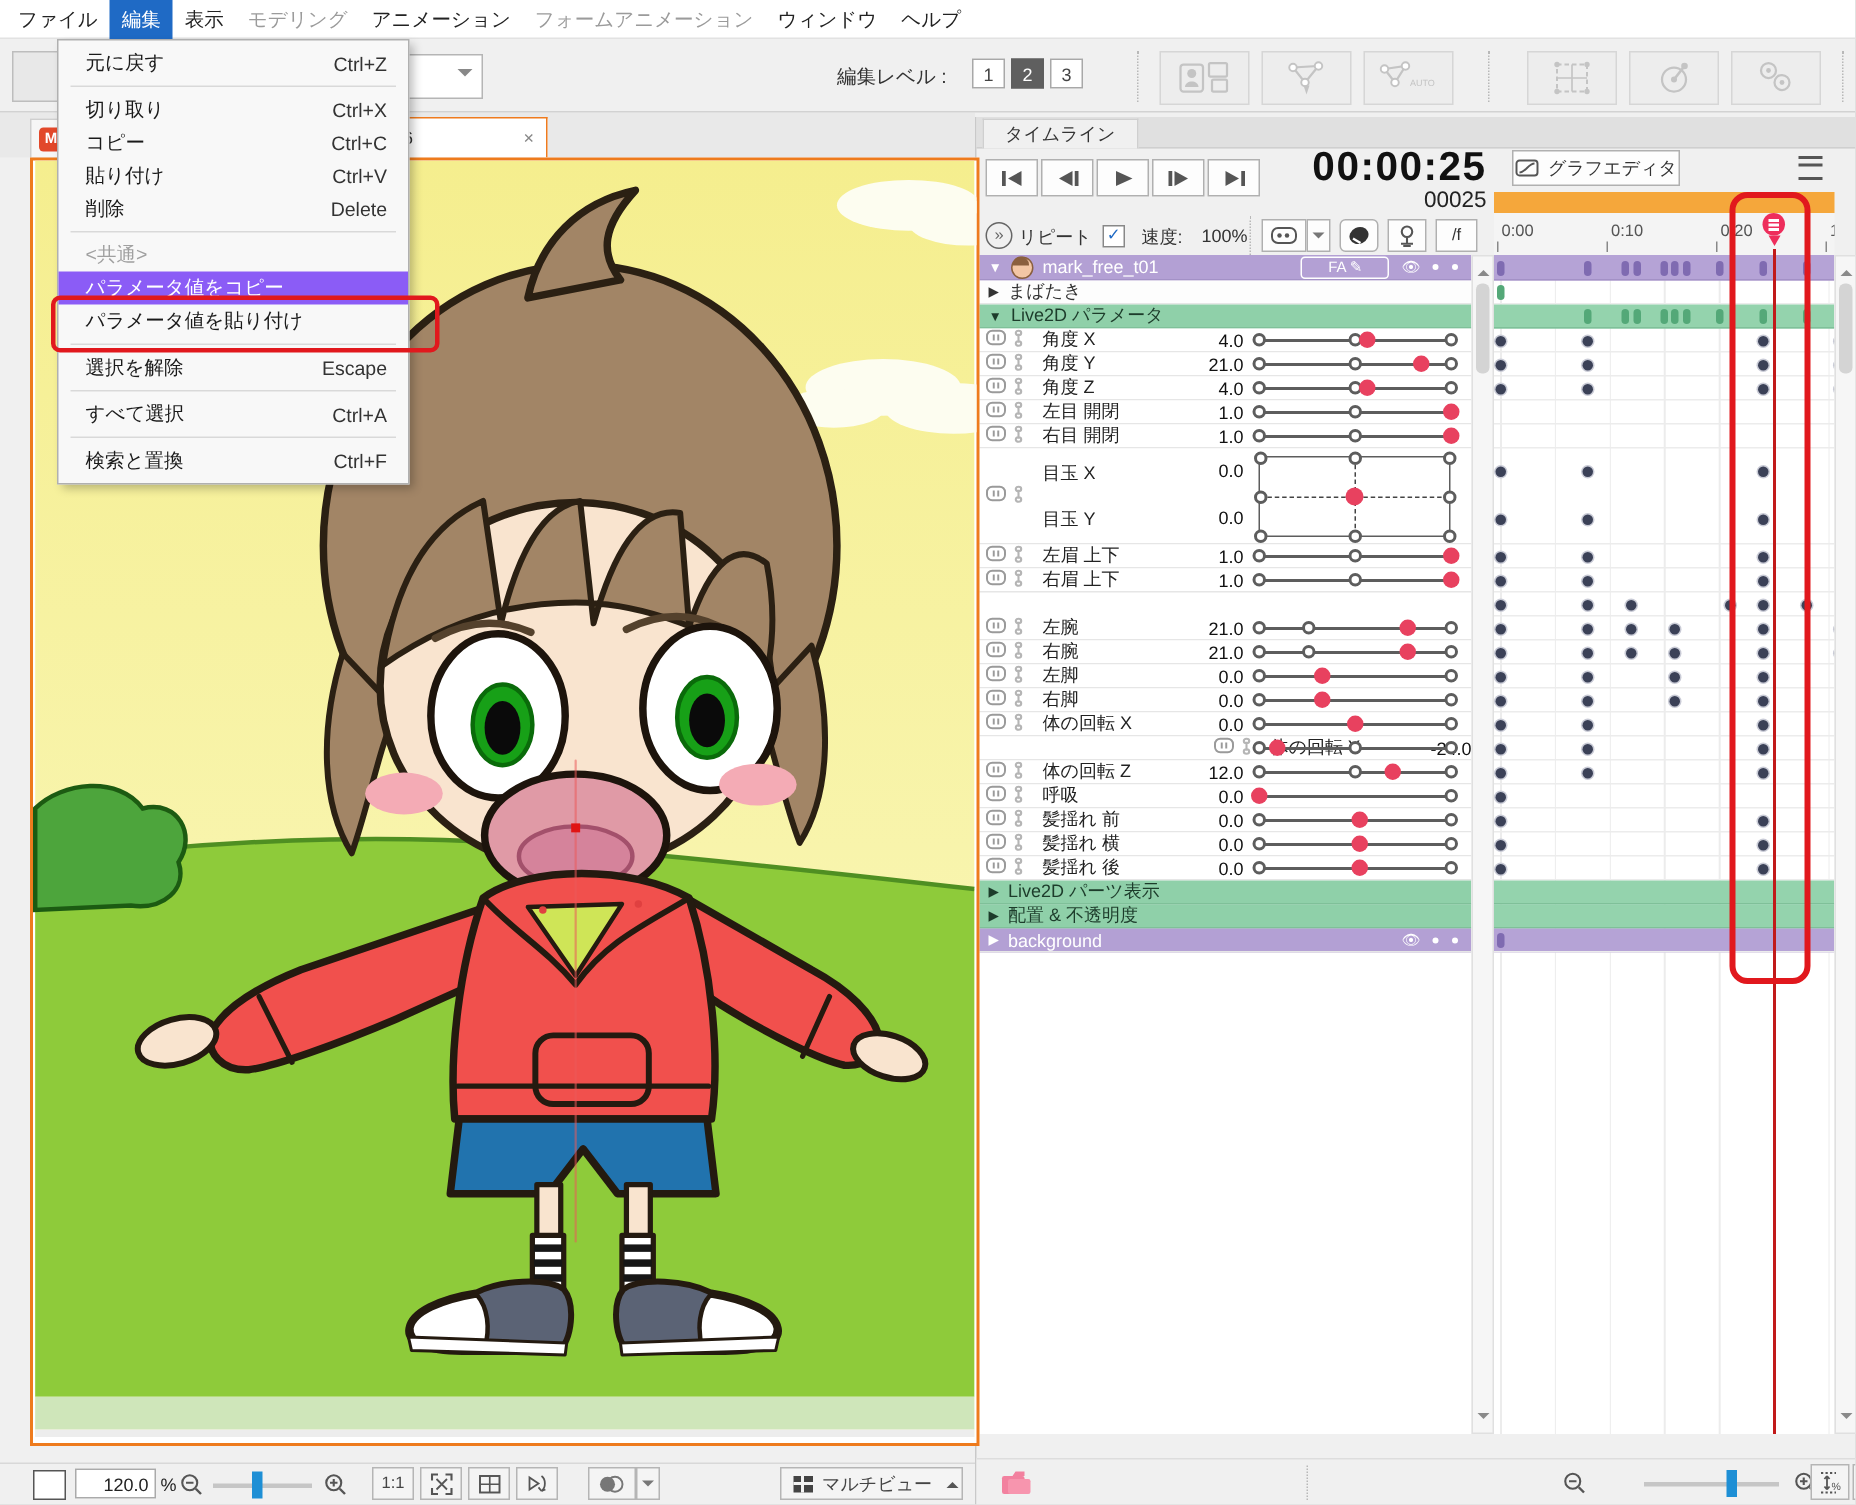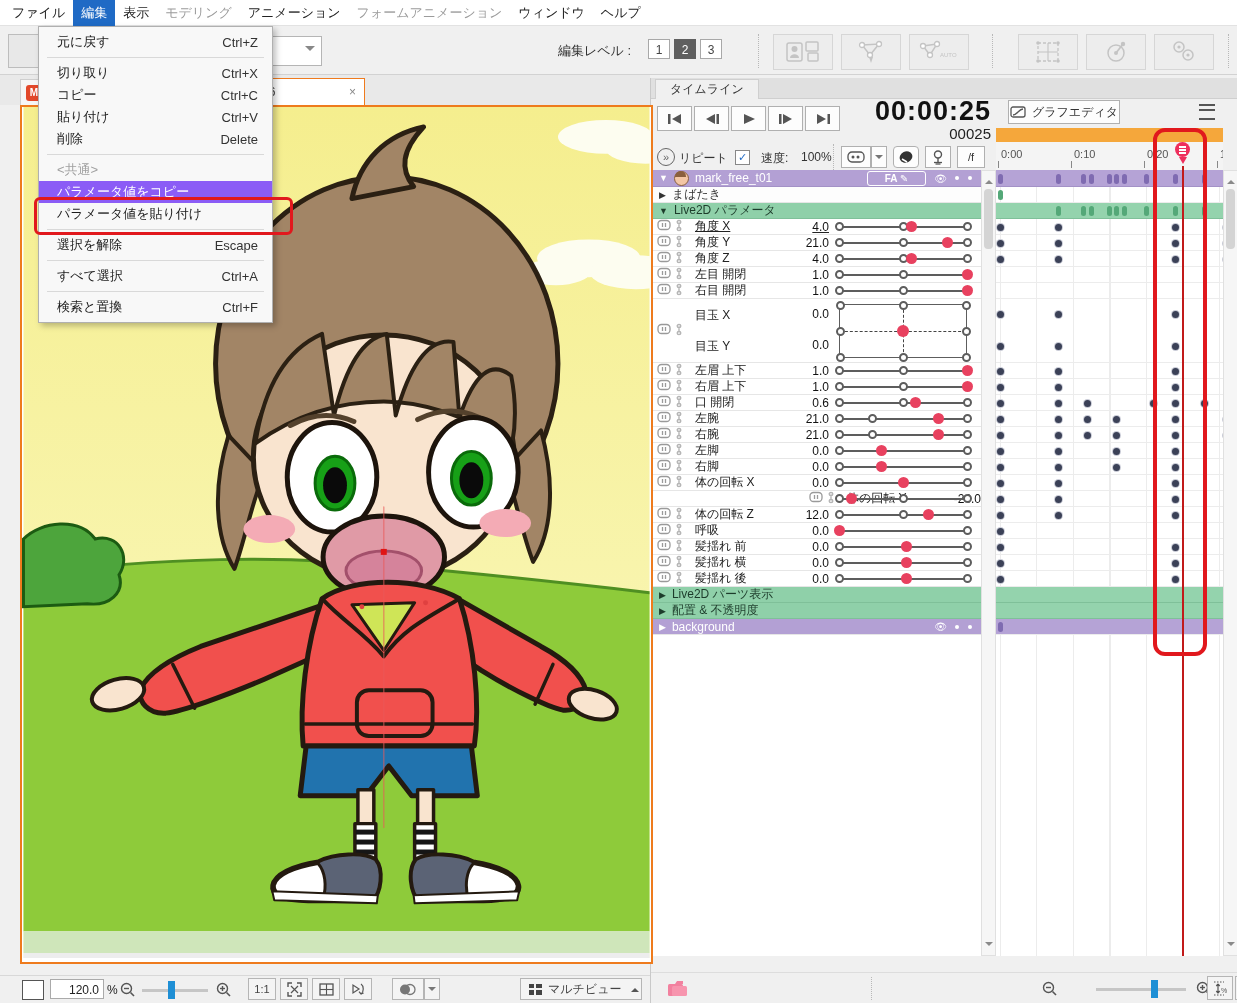--- a/index.html
+++ b/index.html
@@ -114,21 +114,21 @@
   
   .trow{position:absolute;left:0;width:330px;box-sizing:border-box;border-bottom:1px solid #e6e6e6;background:#fff;
         display:flex;align-items:center;}
   .trow.model{background:#b3a0d4;color:#fff;border-bottom:1px solid #a391c6;}
   .trow.ghdr{background:#8fd0a9;color:#1d3c2b;border-bottom:1px solid #7fc099;}
   .trow.gwhite{background:#fdfdfd;color:#333;}
   .trow.bgrow{background:#b3a0d4;color:#fff;}
   .tri{display:inline-block;margin:0 6px 0 8px;font-size:9px;}
   .t-avatar{width:13px;height:13px;border-radius:50%;background:#f3c6a5;border:1px solid #8a5f3e;position:relative;margin-right:6px;}
   .t-avatar:before{content:"";position:absolute;left:0;top:-1px;width:11px;height:6px;border-radius:6px 6px 0 0;background:#8a5f3e;}
-  .fa-badge{margin-left:auto;border:1.5px solid #fff;border-radius:3px;padding:0 17px;font-size:10px;font-weight:bold;
+  .fa-badge{margin-left:auto;border:1.5px solid #fff;border-radius:3px;padding:0 17px;font-size:10px;font-weight:normal;
             color:#fff;line-height:13px;}
   .eye-ico{margin:0 8px;color:#fff;font-size:11px;}
   .hdr-dot{width:4px;height:4px;border-radius:50%;background:#fff;margin-right:9px;}
   .p-icons{width:44px;display:flex;align-items:center;justify-content:flex-start;padding-left:6px;gap:3px;box-sizing:border-box;}
   .p-name{width:96px;font-size:12px;color:#222;white-space:nowrap;overflow:hidden;}
   .p-val{width:38px;text-align:right;font-size:12px;color:#111;}
   .slider{position:absolute;left:188px;top:0;width:128px;height:100%;}
   .sl-line{position:absolute;left:0;right:0;top:50%;margin-top:-1px;height:2px;background:#5d5d5d;}
   .sl-circle{position:absolute;top:50%;margin-top:-4.5px;width:9px;height:9px;border-radius:50%;background:#fff;
              border:2px solid #5d5d5d;box-sizing:border-box;}
@@ -558,21 +558,21 @@
           <span class="hdr-dot"></span>
         </div>
         <div class="trow gwhite" style="top: 17px; height: 16px;">
           <span class="tri">▶</span>
           <span>まばたき</span>
         </div>
         <div class="trow ghdr" style="top: 33px; height: 16px;">
           <span class="tri">▼</span>
           <span>Live2D パラメータ</span>
         </div>
-        <div class="trow param" style="top: 49px; height: 16px; text-decoration: underline;">
+        <div class="trow param" style="top: 49px; height: 16px;">
           <span class="p-icons">
             <span><svg width="14" height="12" viewBox="0 0 14 12">
                 <rect x="1" y="1.5" width="12" height="9" rx="3.5" fill="none" stroke="#9a9a9a" stroke-width="1.3"></rect>
                 <line x1="5.5" y1="4" x2="5.5" y2="8" stroke="#9a9a9a" stroke-width="1.3"></line>
                 <line x1="8.5" y1="4" x2="8.5" y2="8" stroke="#9a9a9a" stroke-width="1.3"></line>
               </svg></span>
             <span><svg width="10" height="13" viewBox="0 0 10 13">
                 <path d="M5,1.5 C7.4,1.5 7.4,4.5 5,4.5 C2.6,4.5 2.6,1.5 5,1.5 M5,8.5 C7.4,8.5 7.4,11.5 5,11.5 C2.6,11.5 2.6,8.5 5,8.5 M5,3.5 L5,9.5" fill="none" stroke="#b5b5b5" stroke-width="1.4"></path>
               </svg></span>
           </span>
@@ -740,41 +740,20 @@
           <span class="p-name">右眉 上下</span>
           <span class="p-val">1.0</span>
           <div class="slider">
             <div class="sl-line"></div>
             <div class="sl-circle" style="left: -4px;"></div>
             <div class="sl-circle" style="left: 124px;"></div>
             <div class="sl-circle" style="left: 60px;"></div>
             <div class="sl-dot" style="left: 122.5px;"></div>
           </div>
         </div>
-        <div class="trow param" style="top: 225px; height: 16px;">
-          <span class="p-icons">
-            <span><svg width="14" height="12" viewBox="0 0 14 12">
-                <rect x="1" y="1.5" width="12" height="9" rx="3.5" fill="none" stroke="#9a9a9a" stroke-width="1.3"></rect>
-                <line x1="5.5" y1="4" x2="5.5" y2="8" stroke="#9a9a9a" stroke-width="1.3"></line>
-                <line x1="8.5" y1="4" x2="8.5" y2="8" stroke="#9a9a9a" stroke-width="1.3"></line>
-              </svg></span>
-            <span><svg width="10" height="13" viewBox="0 0 10 13">
-                <path d="M5,1.5 C7.4,1.5 7.4,4.5 5,4.5 C2.6,4.5 2.6,1.5 5,1.5 M5,8.5 C7.4,8.5 7.4,11.5 5,11.5 C2.6,11.5 2.6,8.5 5,8.5 M5,3.5 L5,9.5" fill="none" stroke="#b5b5b5" stroke-width="1.4"></path>
-              </svg></span>
-          </span>
-          <span class="p-name">口 開閉</span>
-          <span class="p-val">0.6</span>
-          <div class="slider">
-            <div class="sl-line"></div>
-            <div class="sl-circle" style="left: -4px;"></div>
-            <div class="sl-circle" style="left: 124px;"></div>
-            <div class="sl-circle" style="left: 60px;"></div>
-            <div class="sl-dot" style="left: 71.3px;"></div>
-          </div>
-        </div>
         <div class="trow param" style="top: 241px; height: 16px;">
           <span class="p-icons">
             <span><svg width="14" height="12" viewBox="0 0 14 12">
                 <rect x="1" y="1.5" width="12" height="9" rx="3.5" fill="none" stroke="#9a9a9a" stroke-width="1.3"></rect>
                 <line x1="5.5" y1="4" x2="5.5" y2="8" stroke="#9a9a9a" stroke-width="1.3"></line>
                 <line x1="8.5" y1="4" x2="8.5" y2="8" stroke="#9a9a9a" stroke-width="1.3"></line>
               </svg></span>
             <span><svg width="10" height="13" viewBox="0 0 10 13">
                 <path d="M5,1.5 C7.4,1.5 7.4,4.5 5,4.5 C2.6,4.5 2.6,1.5 5,1.5 M5,8.5 C7.4,8.5 7.4,11.5 5,11.5 C2.6,11.5 2.6,8.5 5,8.5 M5,3.5 L5,9.5" fill="none" stroke="#b5b5b5" stroke-width="1.4"></path>
               </svg></span>

